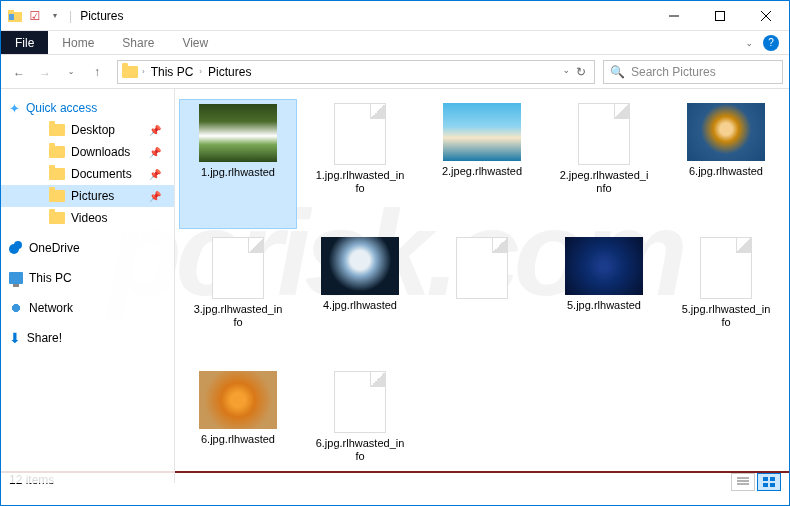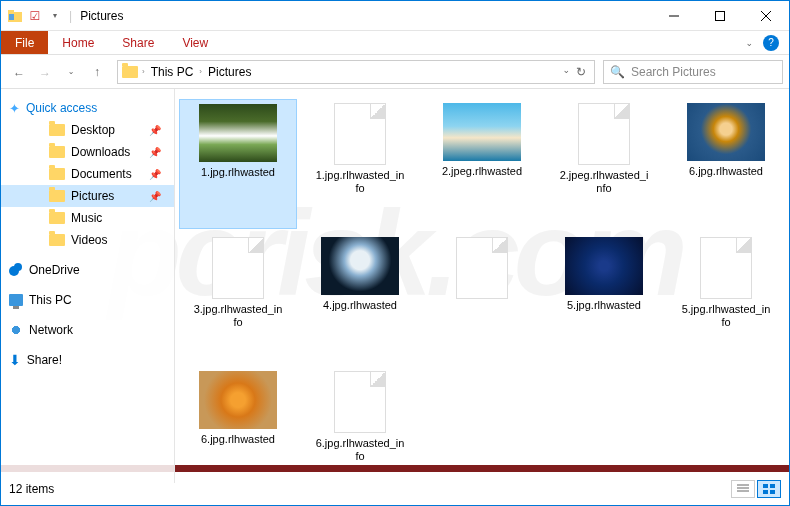--- a/index.html
+++ b/index.html
@@ -4,22 +4,22 @@
 <style>
 *{box-sizing:border-box;margin:0;padding:0;font-family:"Segoe UI",Tahoma,sans-serif;font-size:12px}
 body{background:#fff;width:790px;height:506px;overflow:hidden;border:1px solid #0078d7;position:relative}
 .titlebar{height:30px;display:flex;align-items:center;background:#fff;border-bottom:1px solid #e5e5e5}
 .qat{display:flex;align-items:center;gap:4px;padding:0 6px}
 .qat .ico{width:16px;height:16px;display:flex;align-items:center;justify-content:center}
 .title-text{flex:1;text-align:left;padding-left:8px;font-size:12px;color:#000}
 .win-controls{display:flex;height:100%}
 .win-btn{width:46px;height:100%;display:flex;align-items:center;justify-content:center;cursor:pointer}
 .ribbon{height:24px;display:flex;align-items:center;background:#fff;border-bottom:1px solid #e1e1e1}
-.tab{padding:0 14px;height:100%;display:flex;align-items:center;cursor:pointer;color:#b91c1c}
-.tab.file{background:#c2410c;color:#fff}
+.tab{padding:0 14px;height:100%;display:flex;align-items:center;cursor:pointer;color:#737373}
+.tab.file{background:#0f172a;color:#fff}
 .ribbon-right{margin-left:auto;display:flex;align-items:center;gap:10px;padding-right:10px}
 .help-icon{width:16px;height:16px;border-radius:50%;background:#0078d7;color:#fff;display:flex;align-items:center;justify-content:center;font-size:10px}
 .navbar{height:34px;display:flex;align-items:center;padding:0 6px;gap:2px;border-bottom:1px solid #e1e1e1}
 .nav-btn{width:24px;height:24px;display:flex;align-items:center;justify-content:center;color:#666;cursor:pointer}
 .nav-btn.disabled{color:#bbb}
 .addr{flex:1;height:24px;border:1px solid #ccc;display:flex;align-items:center;padding:0 4px;gap:4px;margin:0 6px}
 .addr .crumb{color:#000;cursor:pointer;padding:0 2px}
 .addr .sep{color:#888;font-size:8px}
 .addr-controls{display:flex;gap:2px;margin-left:auto}
 .search{width:180px;height:24px;border:1px solid #ccc;display:flex;align-items:center;padding:0 6px;color:#888;gap:6px}
@@ -32,21 +32,21 @@
 .side-item .pin{margin-left:auto;margin-right:12px;color:#888;font-size:10px}
 .side-spacer{height:8px}
 .files{flex:1;padding:10px 4px;display:grid;grid-template-columns:repeat(5,1fr);gap:4px;align-content:start}
 .file-item{display:flex;flex-direction:column;align-items:center;padding:4px;height:130px;cursor:pointer}
 .file-item.selected{background:#cce8ff;border:1px solid #99d1ff}
 .thumb{width:78px;height:58px;display:flex;align-items:center;justify-content:center;margin-bottom:4px}
 .thumb.blank{background:#fff;border:1px solid #ddd;width:52px;height:62px;position:relative}
 .thumb.blank::before{content:"";position:absolute;top:0;right:0;width:14px;height:14px;background:linear-gradient(135deg,#fff 50%,#ddd 50%);border-left:1px solid #ddd;border-bottom:1px solid #ddd}
 .thumb.img{overflow:hidden}
 .file-name{text-align:center;font-size:11px;line-height:13px;word-break:break-word;max-width:90px}
-.statusbar{position:absolute;bottom:0;left:0;right:0;height:40px;border-top:7px solid #7f1d1d;display:flex;align-items:center;padding:0 8px;background:#fff}
+.statusbar{position:absolute;bottom:0;left:0;right:0;height:34px;border-top:2px solid #7f1d1d;display:flex;align-items:flex-start;padding:0 8px;background:#fff}
 .view-btns{margin-left:auto;display:flex;gap:2px}
 .view-btn{width:24px;height:18px;border:1px solid #ccc;display:flex;align-items:center;justify-content:center}
 .view-btn.active{background:#cce8ff;border-color:#0078d7}
 .ico-folder{width:16px;height:12px;background:#ffd666;border-radius:1px;position:relative}
 .ico-folder::before{content:"";position:absolute;top:-3px;left:0;width:6px;height:3px;background:#ffd666;border-radius:1px 1px 0 0}
 .star{color:#44aaff;font-size:13px}
 .odrive{width:14px;height:14px;position:relative}
 .odrive::before,.odrive::after{content:"";position:absolute;border-radius:50%;background:#0078d7}
 .odrive::before{width:10px;height:10px;top:3px;left:0}
 .odrive::after{width:8px;height:8px;top:0;left:5px}
@@ -152,24 +152,20 @@
           <span>Documents</span>
           <span class="pin">📌</span>
         </div>
         <div class="side-item sub selected">
           <span class="ico-folder"></span>
           <span>Pictures</span>
           <span class="pin">📌</span>
         </div>
         <div class="side-item sub">
           <span class="ico-folder"></span>
-          <span>Music</span>
-        </div>
-        <div class="side-item sub">
-          <span class="ico-folder"></span>
           <span>Videos</span>
         </div>
       </div>
     <div class="side-spacer"></div>
     <div class="side-item header">
         <span class="odrive"></span>
         <span>OneDrive</span>
       </div>
     <div class="side-spacer"></div>
     <div class="side-item header">

